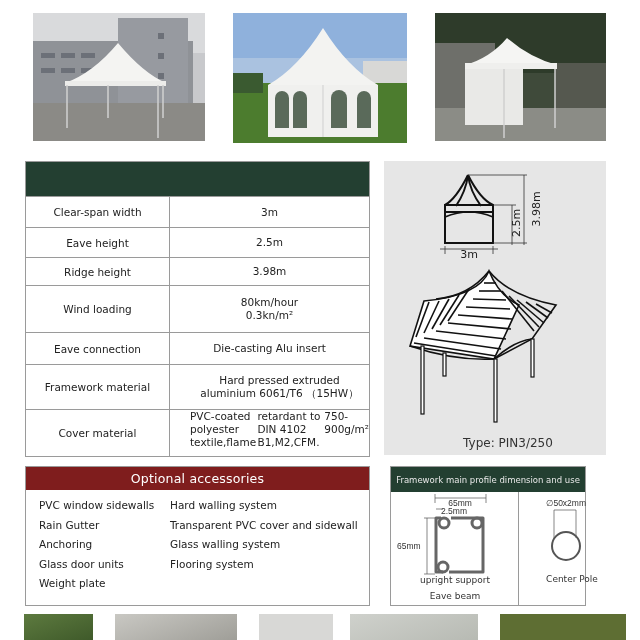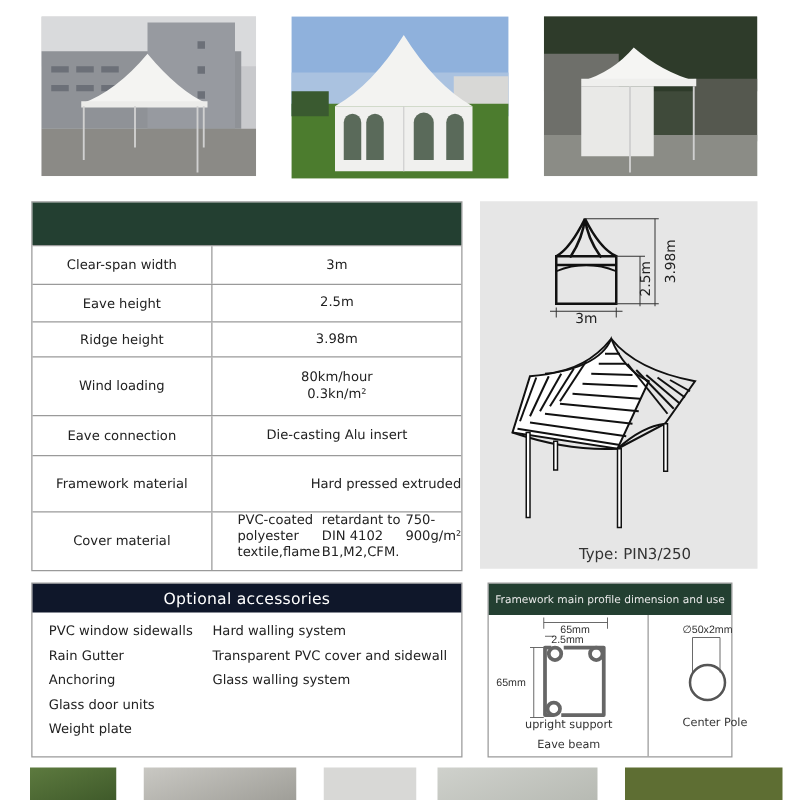--- a/index.html
+++ b/index.html
@@ -16,21 +16,21 @@
   .spec .row .c1 { display: flex; align-items: center; justify-content: center; text-align: center; }
   .spec .row .c2 { display: flex; align-items: center; justify-content: center; text-align: center; line-height: 13px; }
   .spec .row .c2.left { justify-content: flex-start; text-align: left; padding-left: 20px; }
   .spec .hdr .c1 { border-right: 1px solid #1a2e24; }
   
   .diagram { position: absolute; left: 384px; top: 161px; width: 222px; height: 294px; background: #e6e6e6; }
   .diagram svg { position: absolute; left: 0; top: 0; }
   .type-label { position: absolute; left: 13px; width: 100%; top: 275px; text-align: center; font-size: 12px; color: #333; }
   
   .acc { position: absolute; left: 25px; top: 466px; width: 345px; height: 140px; border: 1px solid #9a9a9a; }
-  .acc .hdr { height: 23px; background: #0f172a; color: #fff; font-size: 12.5px; display: flex; align-items: center; justify-content: center; letter-spacing: 0.2px; }
+  .acc .hdr { height: 23px; background: #7f1d1d; color: #fff; font-size: 12.5px; display: flex; align-items: center; justify-content: center; letter-spacing: 0.2px; }
   .acc .cols { display: flex; padding: 6px 0 0 13px; font-size: 10.5px; }
   .acc .col { display: flex; flex-direction: column; }
   .acc .col div { height: 19.5px; line-height: 19.5px; white-space: nowrap; }
   .acc .col1 { width: 131px; }
   
   .fw { position: absolute; left: 390px; top: 466px; width: 196px; height: 140px; border: 1px solid #9a9a9a; }
   .fw .hdr { height: 25px; background: #233f31; color: #e8e8e8; font-size: 8.5px; display: flex; align-items: center; justify-content: center; }
   .fw .body { display: flex; height: 113px; }
   .fw .cell { position: relative; height: 100%; }
   .fw .left { width: 128px; border-right: 1px solid #9a9a9a; }
@@ -127,22 +127,23 @@
       <span>80km/hour</span>
       <span>0.3kn/m²</span>
     </div>
   </div>
   <div class="row" style="height:32px">
     <div class="c1">Eave connection</div>
     <div class="c2">Die-casting Alu insert</div>
   </div>
   <div class="row" style="height:45px">
     <div class="c1">Framework material</div>
-    <div class="c2 left" style="flex-direction:column;align-items:flex-end;justify-content:center">
+    <div class="c2 left" style="flex-direction:column;align-items:center;justify-content:center">
       <span>Hard pressed extruded</span>
+      <span>aluminium 6061/T6 （15HW）</span>
     </div>
   </div>
   <div class="row" style="height:47px">
     <div class="c1">Cover material</div>
     <div class="c2 left" style="flex-direction:row;align-items:flex-start;justify-content:center">
       <span>PVC-coated polyester textile,flame</span>
       <span>retardant to DIN 4102 B1,M2,CFM.</span>
       <span>750-900g/m²</span>
     </div>
   </div>
@@ -218,20 +219,21 @@
       <div>PVC  window  sidewalls</div>
       <div>Rain Gutter</div>
       <div>Anchoring</div>
       <div>Glass  door  units</div>
       <div>Weight plate</div>
     </div>
     <div class="col">
       <div>Hard walling  system</div>
       <div>Transparent PVC cover and sidewall</div>
       <div>Glass  walling  system</div>
+      <div>Flooring  system</div>
     </div>
   </div>
 </div>
 
 <div class="fw">
   <div class="hdr">Framework main profile dimension and use</div>
   <div class="body">
     <div class="cell left">
       <svg width="128" height="113" viewBox="0 0 128 113" style="position:absolute;left:0;top:0">
         <g stroke="#555" stroke-width="0.7" fill="none">

